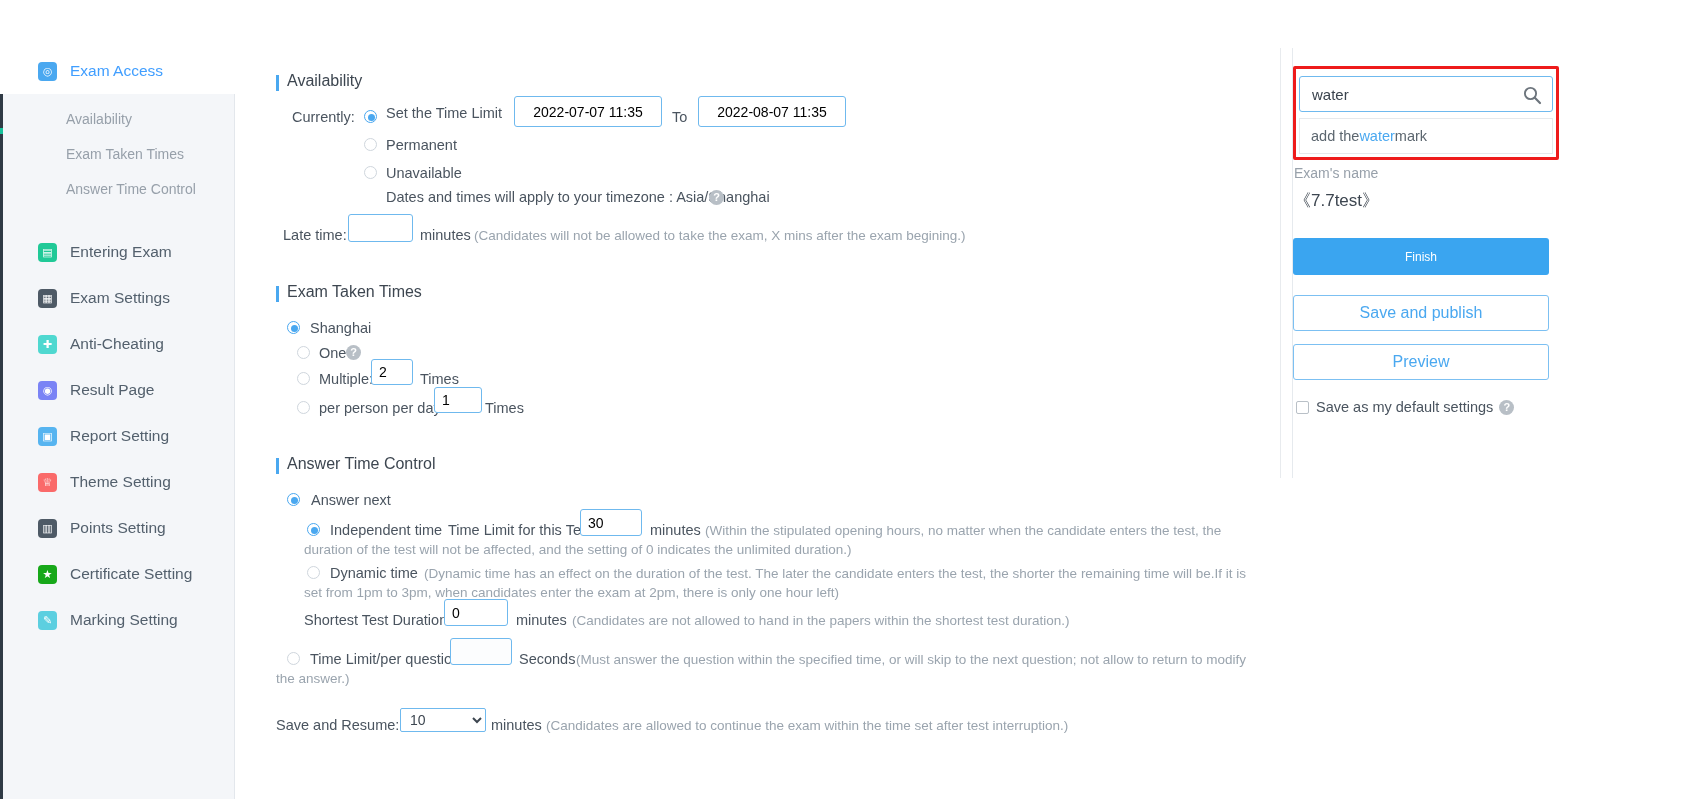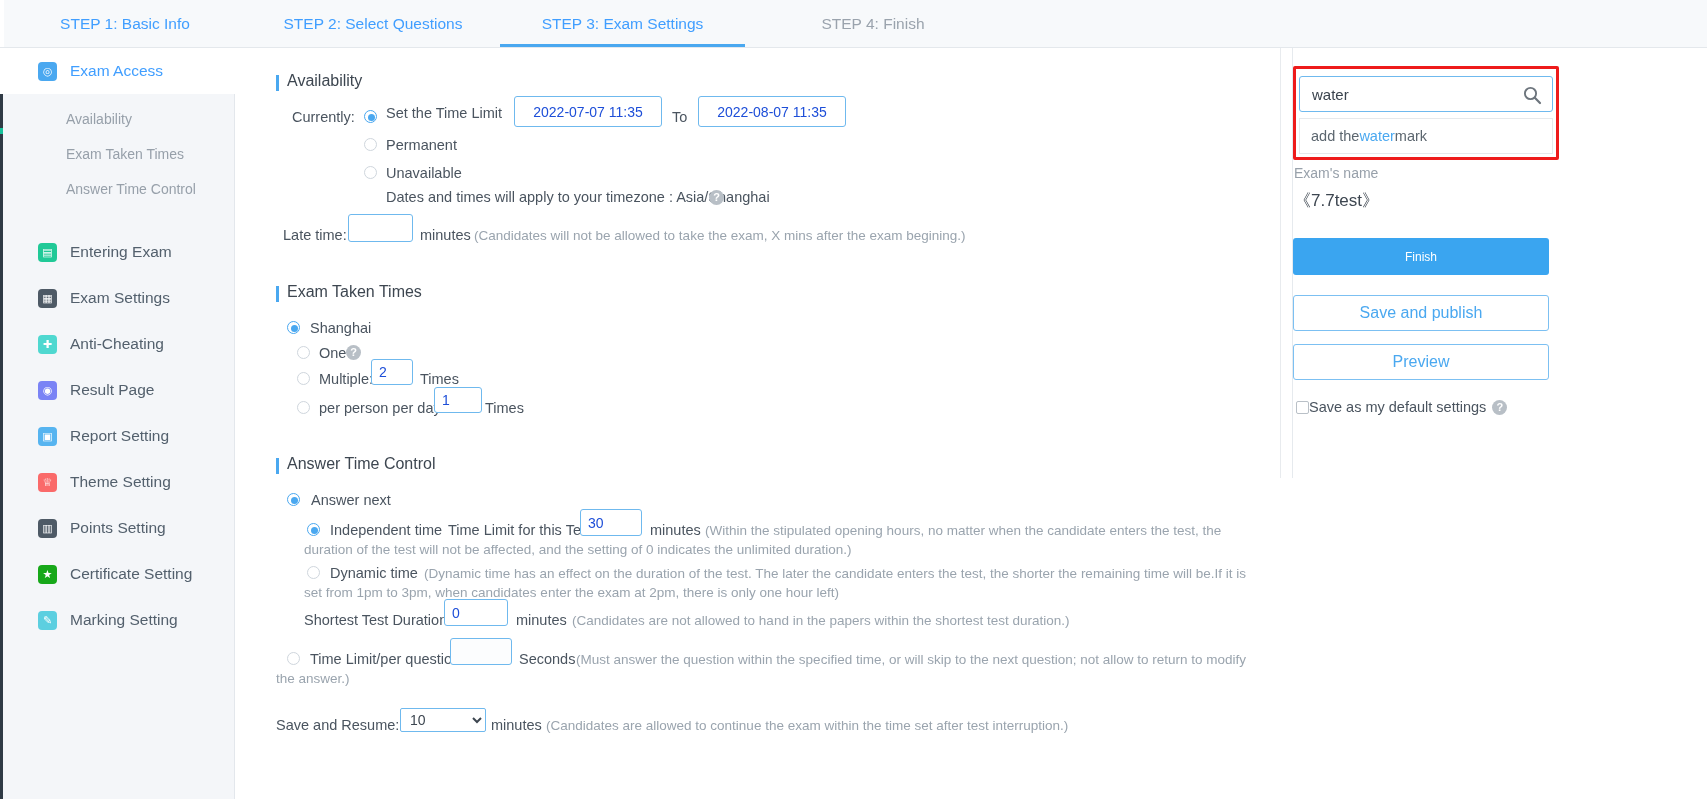--- a/index.html
+++ b/index.html
@@ -93,21 +93,21 @@
     border:1px solid #cfd6dd; background:#fff; cursor:pointer;
   }
   .radio.on { border:1px solid #4aa8f0; background:#fff; }
   .radio.on::after {
     content:""; position:absolute; left:3px; top:3px; width:7px; height:7px;
     border-radius:50%; background:#4aa8f0;
   }
 
   .txtbox {
     position:absolute; border:1px solid #6fb9ee; border-radius:3px;
-    background:#fff; font-size:14px; color:#1d4ed8;
+    background:#fff; font-size:14px; color:#000000;
     display:flex; align-items:center; padding-left:7px;
     font-family:"Liberation Sans", sans-serif;
   }
   .txtbox.center { justify-content:center; padding-left:0; }
   .txtbox.grayfill { background:#fcfdfe; }
 
   .qmark {
     position:absolute; width:15px; height:15px; border-radius:50%;
     background:#b8bfc6; color:#fff; font-size:11px; line-height:15px;
     text-align:center; cursor:pointer; font-weight:bold;
@@ -160,39 +160,32 @@
     background:#fff; color:#4aa8f0; border:1px solid #7cc0f2; border-radius:3px;
     font-size:16px; cursor:pointer; font-family:"Liberation Sans", sans-serif;
   }
   .btn-outline.two { top:344px; }
 
   .chk-row { position:absolute; left:1296px; top:399px; display:flex; align-items:center; }
   .chk {
     width:13px; height:13px; border:1px solid #b9c0c7; background:#fff; border-radius:2px;
     cursor:pointer;
   }
-  .chk-lbl { font-size:14.5px; color:#4a545f; white-space:nowrap; }
+  .chk-lbl { margin-left:7px; font-size:14.5px; color:#4a545f; white-space:nowrap; }
   .chk-q { margin-left:6px; width:15px; height:15px; border-radius:50%; background:#b8bfc6;
            color:#fff; font-size:11px; line-height:15px; text-align:center; font-weight:bold; cursor:pointer; }
 
   .vdiv { position:absolute; left:1280px; top:48px; width:1px; height:430px; background:#e8ebee; }
   .vdiv2 { position:absolute; left:1292px; top:48px; width:1px; height:430px; background:#e6eaee; }
 </style>
 </head>
 <body>
 
 <div class="app">
 
-  <div class="stepbar">
-    <div class="stepbar-edge"></div>
-    <div class="step s1">STEP 1: Basic Info</div>
-    <div class="step s2">STEP 2: Select Questions</div>
-    <div class="step s3 active">STEP 3: Exam Settings</div>
-    <div class="step s4">STEP 4: Finish</div>
-  </div>
 
   <div class="sidebar">
     <div class="sb-accent"></div>
     <div class="sb-accent2"></div>
     <div class="sb-accent3"></div>
 
     <div class="sb-item selected" style="top:0px;">
       <span class="sb-icon" style="background:#4aa8f0;">◎</span>
       <span class="sb-label">Exam Access</span>
     </div>

